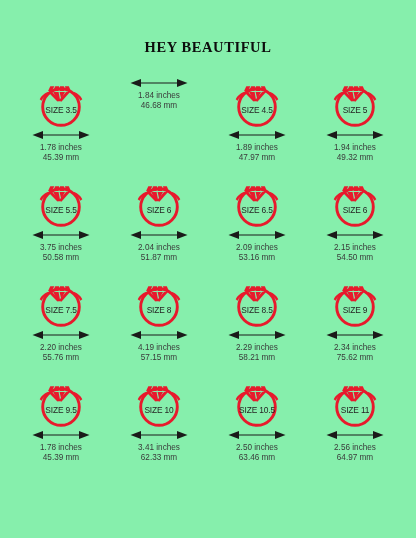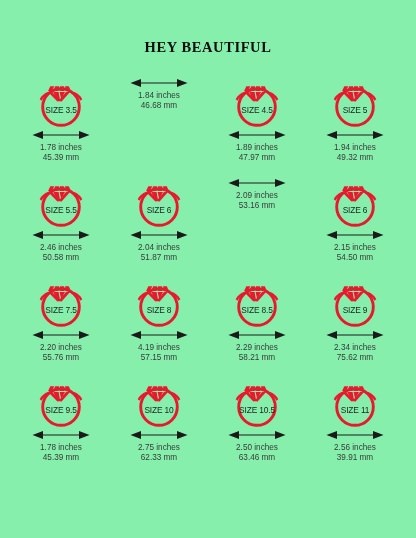--- a/index.html
+++ b/index.html
@@ -219,21 +219,21 @@
   </svg>
           <div class="size-label">SIZE 5.5</div>
         </div>
         <div class="arrow-wrap">
   <svg viewBox="0 0 68 12" xmlns="http://www.w3.org/2000/svg" aria-hidden="true">
     <line x1="13" y1="6" x2="55" y2="6" stroke="#1a1a1a" stroke-width="1.2"></line>
     <path d="M5.5 6 L16 1.9 L16 10.1 Z" fill="#1a1a1a"></path>
     <path d="M62.5 6 L52 1.9 L52 10.1 Z" fill="#1a1a1a"></path>
   </svg>
         </div>
-        <div class="measure"><span class="inches">2.46 inches</span><span class="mm">50.58 mm</span></div>
+        <div class="measure"><span class="inches">3.75 inches</span><span class="mm">50.58 mm</span></div>
       </div>
       <div class="ring-cell">
         <div class="ring-figure">
   <svg viewBox="0 0 68 52" xmlns="http://www.w3.org/2000/svg" aria-hidden="true">
     <circle cx="34" cy="31" r="18.3" fill="none" stroke="#E8192C" stroke-width="2.9"></circle>
     <g fill="#E8192C">
       <path d="M23.3 10.2 L27.3 10.2 L25.0 15.1 L21.1 15.1 Z"></path>
       <path d="M28.2 10.2 L32.1 10.2 L31.6 15.1 L26.1 15.1 Z"></path>
       <path d="M33.0 10.2 L36.9 10.2 L37.4 15.1 L32.5 15.1 Z"></path>
       <path d="M37.8 10.2 L41.8 10.2 L43.9 15.1 L40.0 15.1 Z"></path>
@@ -250,20 +250,38 @@
         <div class="arrow-wrap">
   <svg viewBox="0 0 68 12" xmlns="http://www.w3.org/2000/svg" aria-hidden="true">
     <line x1="13" y1="6" x2="55" y2="6" stroke="#1a1a1a" stroke-width="1.2"></line>
     <path d="M5.5 6 L16 1.9 L16 10.1 Z" fill="#1a1a1a"></path>
     <path d="M62.5 6 L52 1.9 L52 10.1 Z" fill="#1a1a1a"></path>
   </svg>
         </div>
         <div class="measure"><span class="inches">2.04 inches</span><span class="mm">51.87 mm</span></div>
       </div>
       <div class="ring-cell">
+        <div class="ring-figure">
+  <svg viewBox="0 0 68 52" xmlns="http://www.w3.org/2000/svg" aria-hidden="true">
+    <circle cx="34" cy="31" r="18.3" fill="none" stroke="#E8192C" stroke-width="2.9"></circle>
+    <g fill="#E8192C">
+      <path d="M23.3 10.2 L27.3 10.2 L25.0 15.1 L21.1 15.1 Z"></path>
+      <path d="M28.2 10.2 L32.1 10.2 L31.6 15.1 L26.1 15.1 Z"></path>
+      <path d="M33.0 10.2 L36.9 10.2 L37.4 15.1 L32.5 15.1 Z"></path>
+      <path d="M37.8 10.2 L41.8 10.2 L43.9 15.1 L40.0 15.1 Z"></path>
+      <path d="M21.1 16.0 L25.1 16.0 L33.0 24.2 L30.4 25.6 Z"></path>
+      <path d="M26.2 16.0 L31.6 16.0 L33.3 25.2 L31.1 25.2 Z"></path>
+      <path d="M32.6 16.0 L38.0 16.0 L33.0 25.2 L34.7 25.2 Z"></path>
+      <path d="M39.0 16.0 L43.0 16.0 L34.6 25.6 L32.0 24.2 Z"></path>
+      <path d="M20.6 16.1 L22.6 17.7 C18.7 19.2 16.0 21.6 14.6 24.7 L12.7 23.2 C14.4 20.0 17.1 17.5 20.6 16.1 Z"></path>
+      <path d="M47.4 16.1 L45.4 17.7 C49.3 19.2 52.0 21.6 53.4 24.7 L55.3 23.2 C53.6 20.0 50.9 17.5 47.4 16.1 Z"></path>
+    </g>
+  </svg>
+          <div class="size-label">SIZE 6.5</div>
+        </div>
         <div class="arrow-wrap">
   <svg viewBox="0 0 68 12" xmlns="http://www.w3.org/2000/svg" aria-hidden="true">
     <line x1="13" y1="6" x2="55" y2="6" stroke="#1a1a1a" stroke-width="1.2"></line>
     <path d="M5.5 6 L16 1.9 L16 10.1 Z" fill="#1a1a1a"></path>
     <path d="M62.5 6 L52 1.9 L52 10.1 Z" fill="#1a1a1a"></path>
   </svg>
         </div>
         <div class="measure"><span class="inches">2.09 inches</span><span class="mm">53.16 mm</span></div>
       </div>
       <div class="ring-cell">
@@ -453,21 +471,21 @@
   </svg>
           <div class="size-label">SIZE 10</div>
         </div>
         <div class="arrow-wrap">
   <svg viewBox="0 0 68 12" xmlns="http://www.w3.org/2000/svg" aria-hidden="true">
     <line x1="13" y1="6" x2="55" y2="6" stroke="#1a1a1a" stroke-width="1.2"></line>
     <path d="M5.5 6 L16 1.9 L16 10.1 Z" fill="#1a1a1a"></path>
     <path d="M62.5 6 L52 1.9 L52 10.1 Z" fill="#1a1a1a"></path>
   </svg>
         </div>
-        <div class="measure"><span class="inches">2.75 inches</span><span class="mm">62.33 mm</span></div>
+        <div class="measure"><span class="inches">3.41 inches</span><span class="mm">62.33 mm</span></div>
       </div>
       <div class="ring-cell">
         <div class="ring-figure">
   <svg viewBox="0 0 68 52" xmlns="http://www.w3.org/2000/svg" aria-hidden="true">
     <circle cx="34" cy="31" r="18.3" fill="none" stroke="#E8192C" stroke-width="2.9"></circle>
     <g fill="#E8192C">
       <path d="M23.3 10.2 L27.3 10.2 L25.0 15.1 L21.1 15.1 Z"></path>
       <path d="M28.2 10.2 L32.1 10.2 L31.6 15.1 L26.1 15.1 Z"></path>
       <path d="M33.0 10.2 L36.9 10.2 L37.4 15.1 L32.5 15.1 Z"></path>
       <path d="M37.8 10.2 L41.8 10.2 L43.9 15.1 L40.0 15.1 Z"></path>
@@ -509,17 +527,17 @@
   </svg>
           <div class="size-label">SIZE 11</div>
         </div>
         <div class="arrow-wrap">
   <svg viewBox="0 0 68 12" xmlns="http://www.w3.org/2000/svg" aria-hidden="true">
     <line x1="13" y1="6" x2="55" y2="6" stroke="#1a1a1a" stroke-width="1.2"></line>
     <path d="M5.5 6 L16 1.9 L16 10.1 Z" fill="#1a1a1a"></path>
     <path d="M62.5 6 L52 1.9 L52 10.1 Z" fill="#1a1a1a"></path>
   </svg>
         </div>
-        <div class="measure"><span class="inches">2.56 inches</span><span class="mm">39.91 mm</span></div>
+        <div class="measure"><span class="inches">2.56 inches</span><span class="mm">64.97 mm</span></div>
       </div>
     </div>
 
 </div>
 
 </body></html>

